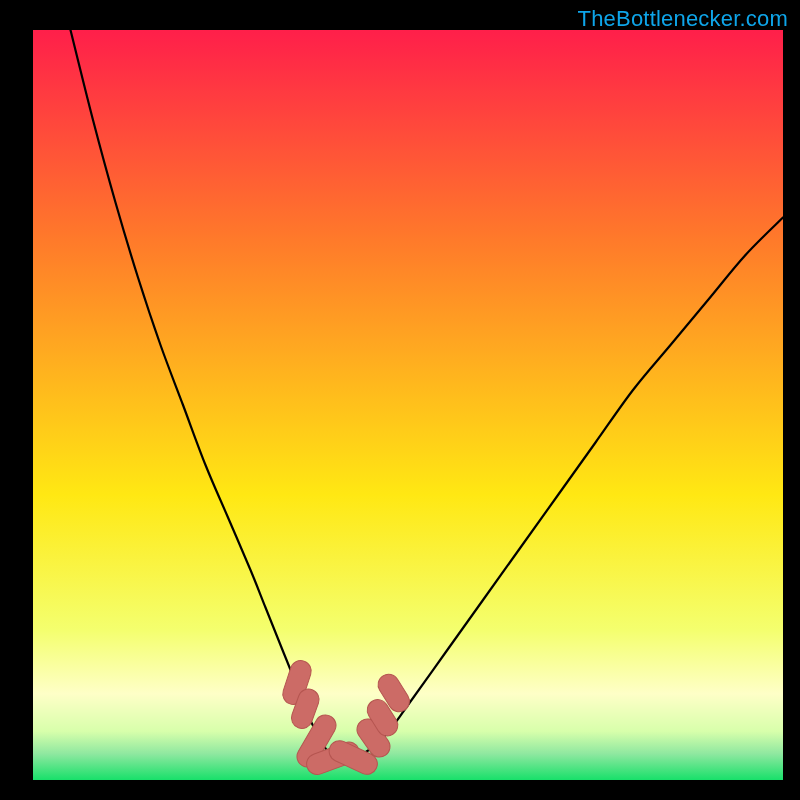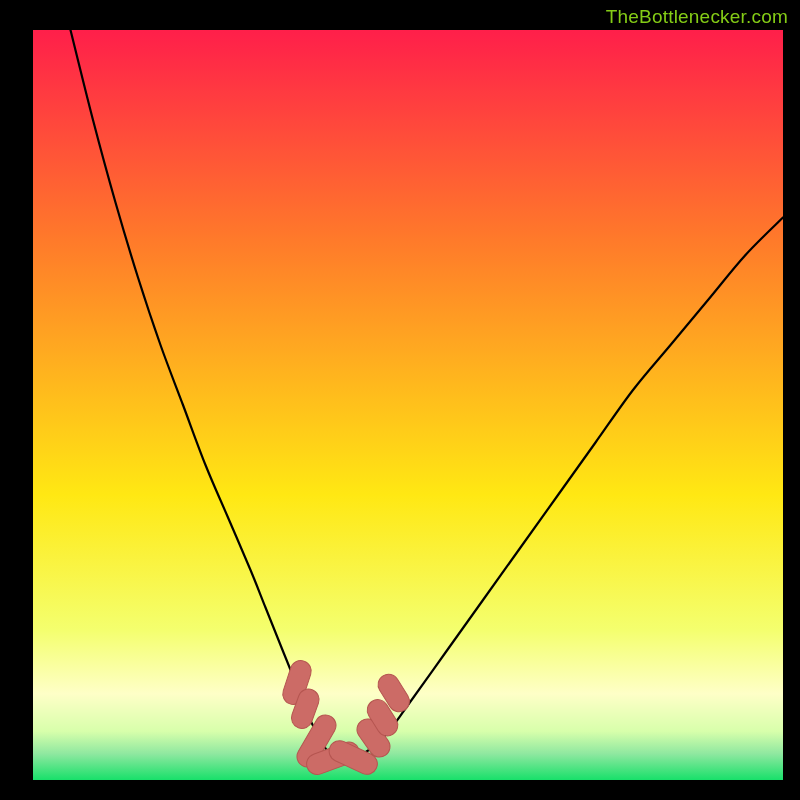--- a/index.html
+++ b/index.html
@@ -23,22 +23,22 @@
     position: absolute;
     left: 33px;
     top: 30px;
     width: 750px;
     height: 750px;
   }
   .watermark {
     position: absolute;
     top: 6px;
     right: 12px;
-    color: #84cc16;
-    font-size: 19px;
+    color: #0ea5e9;
+    font-size: 22px;
     font-weight: 500;
     letter-spacing: 0.2px;
     user-select: none;
   }
 </style>
 </head>
 <body>
 
 <div class="frame">
   <svg class="plot" viewBox="0 0 750 750" preserveAspectRatio="none">

